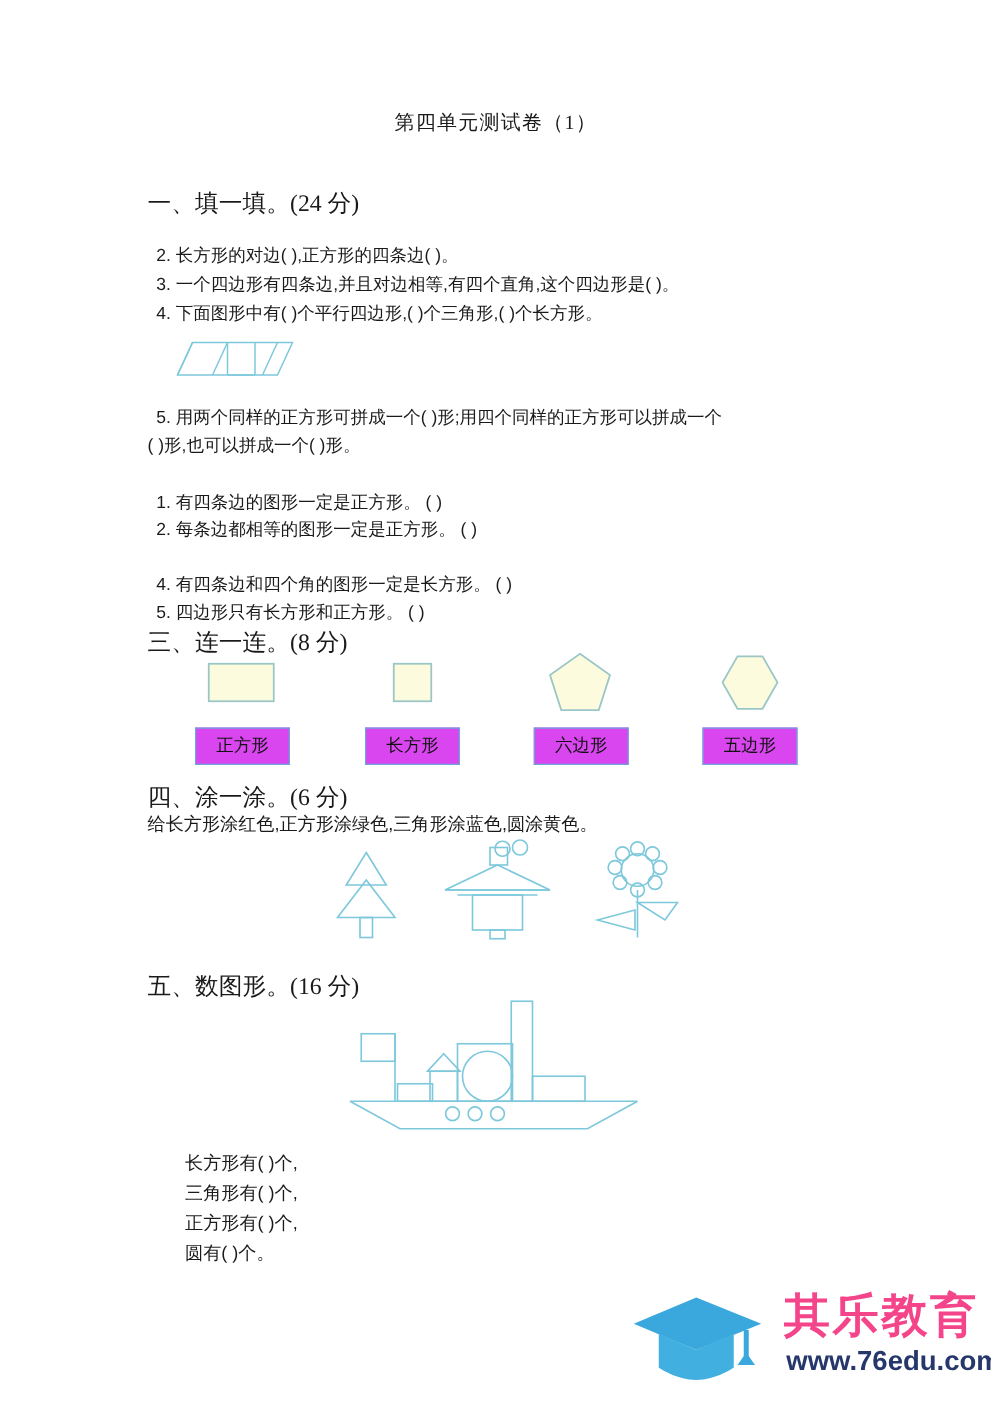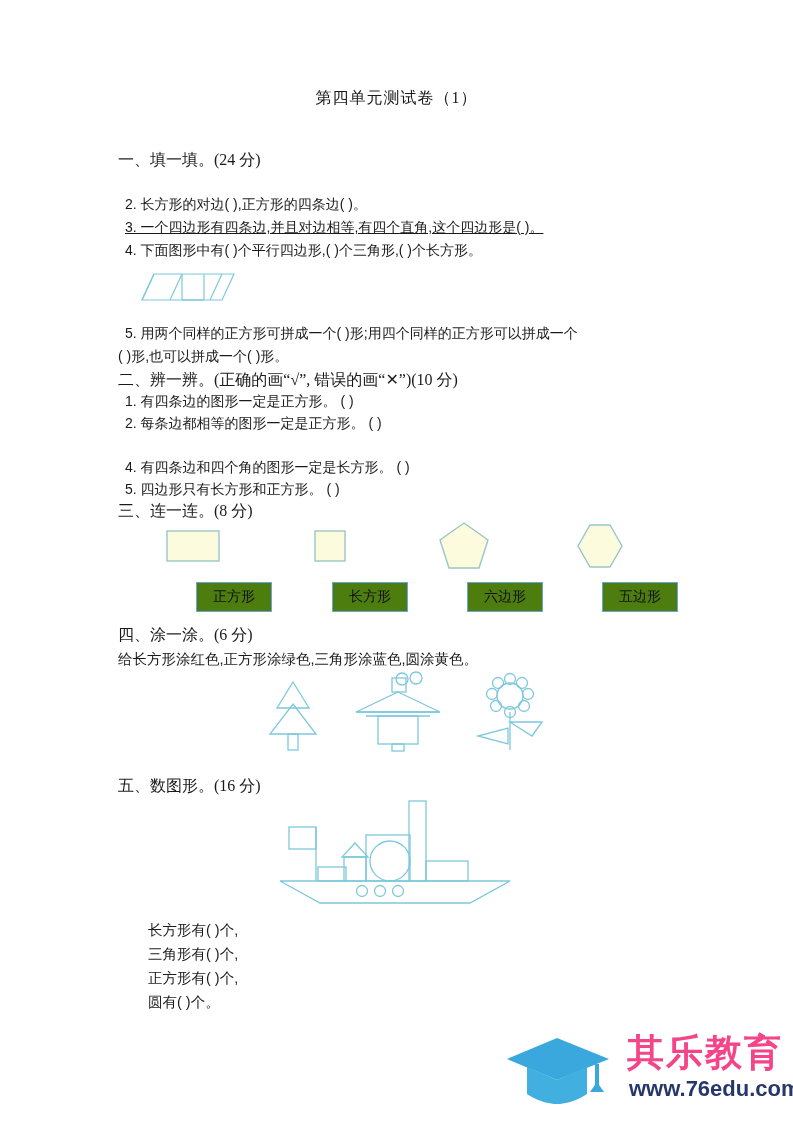--- a/index.html
+++ b/index.html
@@ -17,21 +17,21 @@
     font-family:"Liberation Serif","DejaVu Serif",serif;
   }
   .subinfo{
     position:absolute;right:108px;top:131px;font-size:14.5px;
     white-space:nowrap;
   }
   .blank-line{display:inline-block;border-bottom:1px solid #111;width:56px;vertical-align:-2px;}
 
   
   .sec-head{
-    position:absolute;left:118px;font-size:16px;white-space:nowrap;
+    position:absolute;left:118px;font-size:19px;white-space:nowrap;
   }
   .qline{
     position:absolute;left:125px;font-size:14px;white-space:nowrap;
     font-family:"Liberation Sans","DejaVu Sans",sans-serif;
   }
   .wrapline{
     position:absolute;left:125px;font-size:14px;
     font-family:"Liberation Sans","DejaVu Sans",sans-serif;white-space:nowrap;
   }
   .plaintext{
@@ -47,25 +47,24 @@
   svg{display:block;overflow:visible;}
   .fig{position:absolute;}
 
   
   .shape-row{position:absolute;left:0;right:0;top:516px;height:60px;}
   .shape-cell{position:absolute;top:0;width:140px;height:60px;
     display:flex;align-items:center;justify-content:center;}
   .label-row{position:absolute;left:0;right:0;top:582px;height:32px;}
   .label-box{
     position:absolute;top:0;width:74px;height:28px;
-    background:#4d7c0f;border:1.4px solid #6ba4d8;
+    background:#d946ef;border:1.4px solid #6ba4d8;
     display:flex;align-items:center;justify-content:center;
     font-size:14px;color:#111;
     font-family:"Liberation Sans","DejaVu Sans",sans-serif;
-    margin-left:40px;
   }
 
   
   .logo{position:absolute;left:505px;top:1026px;width:280px;height:84px;}
   .logo-cap{position:absolute;left:0;top:8px;}
   .logo-name{
     position:absolute;left:122px;top:8px;font-size:37px;font-weight:bold;
     color:#f4458a;letter-spacing:2px;line-height:1;
     font-family:"Liberation Sans","DejaVu Sans",sans-serif;
   }
@@ -77,41 +76,40 @@
 </style>
 </head>
 <body>
 
 <div class="page">
 
   <div class="title">第四单元测试卷（1）</div>
 
   <div class="sec-head" style="top:150px;">一、填一填。(24 分)</div>
   <div class="qline" style="top:196px;">2. 长方形的对边(        ),正方形的四条边(        )。</div>
-  <div class="qline" style="top:219px;text-decoration:underline;">3. 一个四边形有四条边,并且对边相等,有四个直角,这个四边形是(        )。</div>
+  <div class="qline" style="top:219px;">3. 一个四边形有四条边,并且对边相等,有四个直角,这个四边形是(        )。</div>
   <div class="qline" style="top:242px;">4. 下面图形中有(        )个平行四边形,(        )个三角形,(        )个长方形。</div>
 
   <div class="fig" style="left:138px;top:272px;">
     <svg width="100" height="30" viewBox="0 0 100 30">
       <g stroke="#7ec8dc" stroke-width="1.2" fill="none">
         <path d="M16,2 L96,2 L84,28 L4,28 Z"></path>
         <path d="M16,2 L4,28"></path>
         <path d="M44,2 L32,28"></path>
         <path d="M44,2 L44,28"></path>
         <path d="M66,2 L66,28"></path>
         <path d="M84,2 L72,28"></path>
         <path d="M44,28 L66,28"></path>
       </g>
     </svg>
   </div>
 
   <div class="wrapline" style="top:325px;">5. 用两个同样的正方形可拼成一个(        )形;用四个同样的正方形可以拼成一个</div>
   <div class="wrapline" style="top:348px;left:118px;">(        )形,也可以拼成一个(        )形。</div>
 
-  <div class="sec-head" style="top:370px;">二、辨一辨。(正确的画“√”, 错误的画“✕”)(10 分)</div>
   <div class="qline" style="top:393px;">1. 有四条边的图形一定是正方形。    (        )</div>
   <div class="qline" style="top:415px;">2. 每条边都相等的图形一定是正方形。  (        )</div>
   <div class="qline" style="top:459px;">4. 有四条边和四个角的图形一定是长方形。 (        )</div>
   <div class="qline" style="top:481px;">5. 四边形只有长方形和正方形。     (        )</div>
 
   <div class="sec-head" style="top:501px;">三、连一连。(8 分)</div>
 
   <div class="shape-row">
     <div class="shape-cell" style="left:123px;">
       <svg width="54" height="32" viewBox="0 0 54 32">

